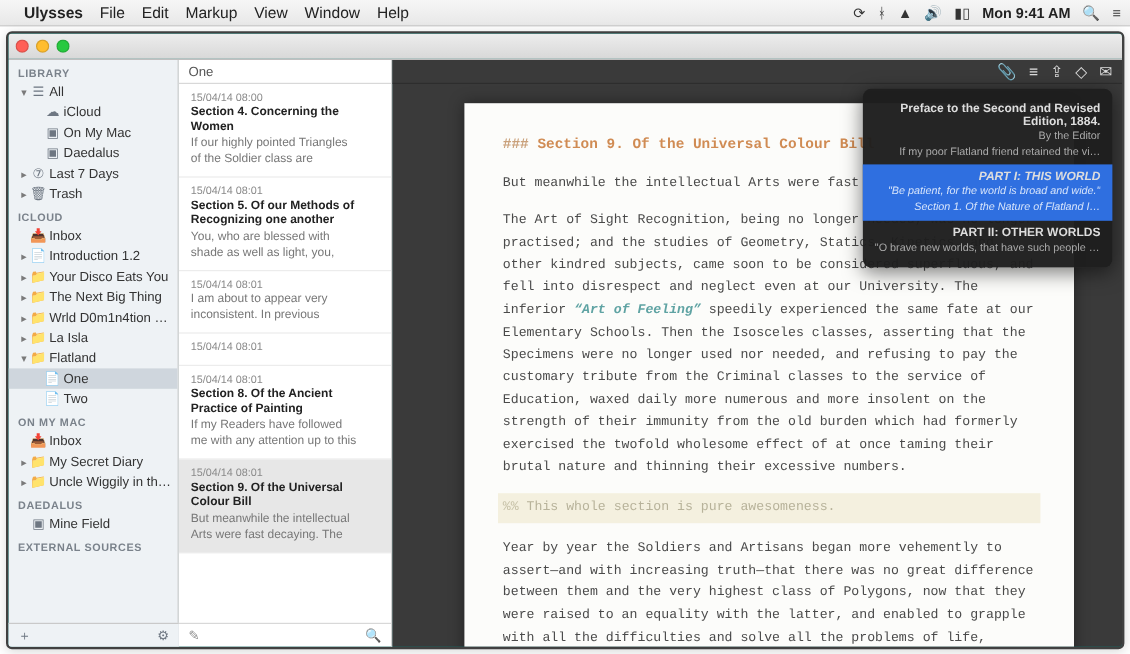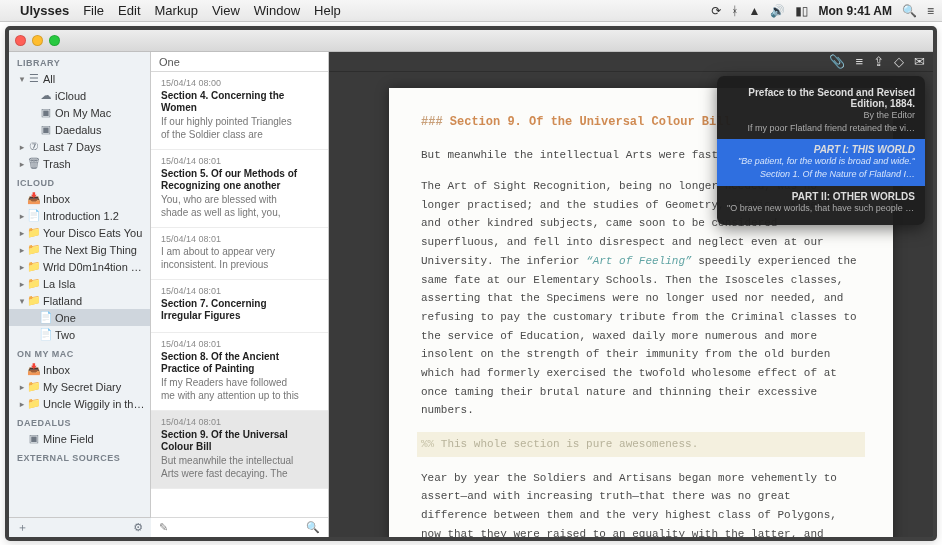--- a/index.html
+++ b/index.html
@@ -8,21 +8,21 @@
 
 .menubar { height: 22px; background: linear-gradient(#f6f6f6,#e8e8e8); border-bottom: 1px solid #c8c8c8; display: flex; align-items: center; padding: 0 8px; font-size: 13px; color: #222; }
 .menubar .apple { font-size: 14px; margin-right: 12px; }
 .menubar .app { font-weight: bold; margin-right: 14px; }
 .menubar .mi { margin-right: 14px; }
 .menubar .spacer { flex: 1; }
 .menubar .ri { margin-left: 10px; font-size: 12px; color: #333; }
 .menubar .clock { margin-left: 10px; font-size: 12px; font-weight: bold; }
 
 
-.window { position: absolute; left: 5px; top: 26px; right: 5px; bottom: 4px; border: 4px solid #404040; border-radius: 5px; overflow: hidden; display: flex; flex-direction: column; background: #0f766e; box-shadow: 0 2px 10px rgba(0,0,0,.15); }
+.window { position: absolute; left: 5px; top: 26px; right: 5px; bottom: 4px; border: 2px solid #404040; border-radius: 5px; overflow: hidden; display: flex; flex-direction: column; background: #0f766e; box-shadow: 0 2px 10px rgba(0,0,0,.15); }
 .titlebar { height: 22px; background: linear-gradient(#ededed,#d8d8d8); border-bottom: 1px solid #bfbfbf; display: flex; align-items: center; padding-left: 6px; }
 .tlight { width: 11px; height: 11px; border-radius: 50%; margin-right: 6px; border: 1px solid rgba(0,0,0,.15); }
 .red{background:#ff5f57}.yel{background:#ffbd2e}.grn{background:#28c940}
 
 .body { flex: 1; display: flex; min-height: 0; }
 
 
 .sidebar { width: 142px; background: #eef2f5; border-right: 1px solid #c9c9c9; overflow-y: auto; font-size: 11px; color: #333; padding-bottom: 20px; }
 .sb-sec { font-size: 9px; color: #7a828b; letter-spacing: .5px; padding: 6px 8px 2px 8px; font-weight: bold; }
 .sb-item { display: flex; align-items: center; padding: 2px 4px 2px 8px; cursor: default; }
@@ -46,21 +46,21 @@
 .sheetlist-footer { height: 20px; border-top: 1px solid #d8d8d8; display: flex; align-items: center; justify-content: space-between; padding: 0 8px; color: #888; }
 
 
 .editor { flex: 1; background: #3a3a3a; position: relative; overflow: hidden; }
 .ed-toolbar { position: absolute; top: 0; left: 0; right: 0; height: 20px; background: #3a3a3a; display: flex; align-items: center; justify-content: flex-end; padding: 0 8px; gap: 10px; color: #ddd; font-size: 13px; border-bottom: 1px solid #2d2d2d; }
 .ed-toolbar span { cursor: default; }
 .page { position: absolute; left: 60px; top: 36px; right: 40px; bottom: -10px; background: #fcfcfa; padding: 24px 32px; font-family: "Menlo","Courier New",monospace; font-size: 11px; line-height: 1.7; color: #4a4a4a; overflow: hidden; box-shadow: 0 0 12px rgba(0,0,0,.4); }
 .page h3 { font-family: "Menlo","Courier New",monospace; font-size: 12px; font-weight: bold; color: #d08b53; margin-bottom: 14px; }
 .page h3 .mk { color: #c9a07a; }
 .page p { margin-bottom: 12px; white-space: pre-wrap; }
-.page .em { color: #5fa3a3; font-style: italic; }
+.page .em { color: #5fa3a3; font-style: italic; font-weight: bold; }
 .page .comment { color: #b7b29a; background: #f4f0df; display: block; padding: 3px 4px; margin: 10px -4px 12px -4px; }
 .page .comment .cm { color: #c7c2a8; }
 
 
 .popover { position: absolute; top: 24px; right: 8px; width: 208px; background: rgba(30,30,30,.97); border-radius: 7px; padding: 6px 0; color: #ddd; font-size: 10px; box-shadow: 0 4px 16px rgba(0,0,0,.5); }
 .popover .pitem { padding: 5px 10px; text-align: right; }
 .popover .pitem .pt { font-weight: bold; font-size: 10px; }
 .popover .pitem .ps { color: #aaa; font-size: 9px; line-height: 1.3; margin-top: 1px; white-space: nowrap; overflow: hidden; text-overflow: ellipsis; }
 .popover .pitem.sel { background: #2f6fe0; font-style: italic; }
 .popover .pitem.sel .ps { color: #d6e4fb; }
@@ -215,21 +215,20 @@
             <div class="date">15/04/14 08:01</div>
             <div class="title">Section 5. Of our Methods of Recognizing one another</div>
             <div class="prev">You, who are blessed with shade as well as light, you, who are gifted…</div>
           </div>
           <div class="sheet">
             <div class="date">15/04/14 08:01</div>
             <div class="prev">I am about to appear very inconsistent. In previous sections…</div>
           </div>
           <div class="sheet">
             <div class="date">15/04/14 08:01</div>
-            <div class="title">Section 7. Concerning Irregular Figures</div>
           </div>
           <div class="sheet">
             <div class="date">15/04/14 08:01</div>
             <div class="title">Section 8. Of the Ancient Practice of Painting</div>
             <div class="prev">If my Readers have followed me with any attention up to this point,…</div>
           </div>
           <div class="sheet sel">
             <div class="date">15/04/14 08:01</div>
             <div class="title">Section 9. Of the Universal Colour Bill</div>
             <div class="prev">But meanwhile the intellectual Arts were fast decaying. The Art of Sig…</div>

